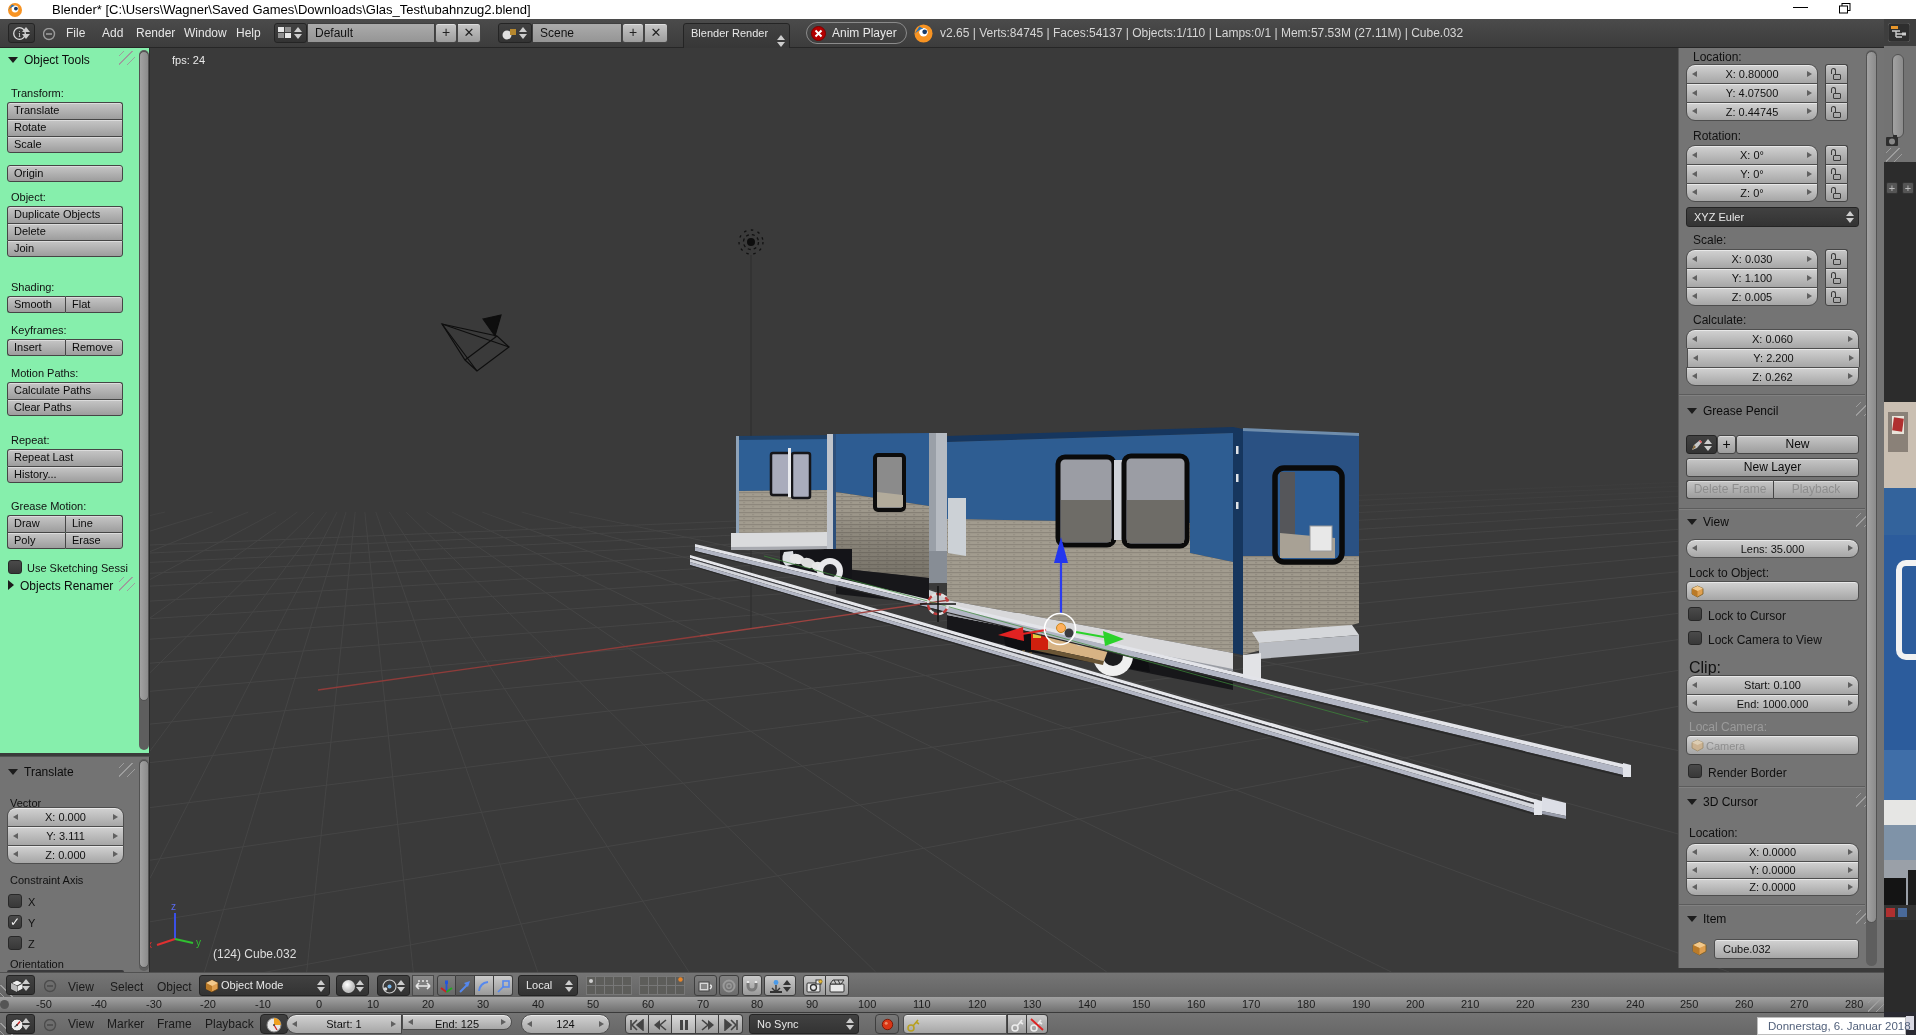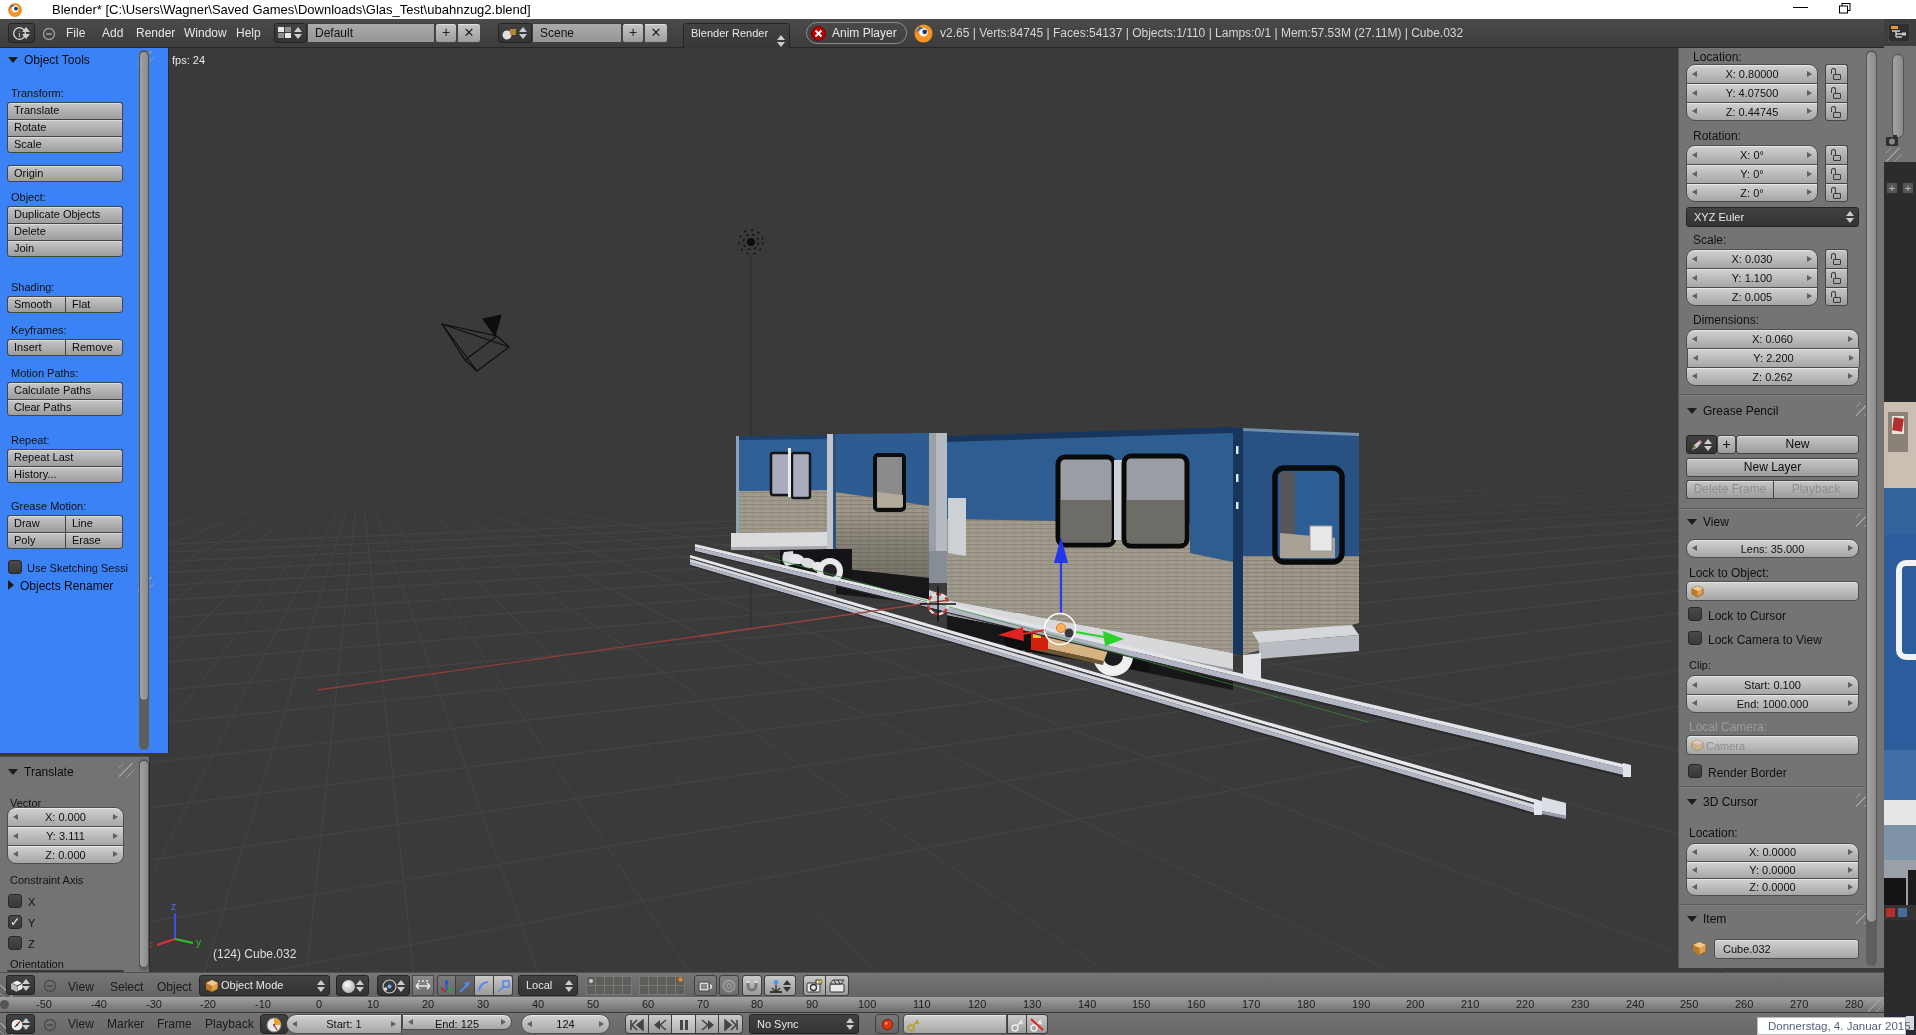--- a/index.html
+++ b/index.html
@@ -27,21 +27,21 @@
 .lbl{position:absolute;color:#111;font-size:11px;white-space:nowrap}
 .glbl{position:absolute;color:#9b9b9b;font-size:11px;white-space:nowrap}
 .phead{position:absolute;color:#0c0c0c;font-size:12px;white-space:nowrap}
 .tri{display:inline-block;width:0;height:0;border-left:5px solid transparent;border-right:5px solid transparent;border-top:6px solid #1c1c1c;margin-right:6px;vertical-align:1px}
 .trir{display:inline-block;width:0;height:0;border-top:5px solid transparent;border-bottom:5px solid transparent;border-left:6px solid #1c1c1c;margin-right:6px}
 .grip{position:absolute;width:16px;height:14px;background:
  repeating-linear-gradient(135deg,transparent 0 3px,#9d9d9d 3px 4px,transparent 4px 6px)}
 .sep{position:absolute;height:2px;border-top:1px solid #5c5c5c;border-bottom:1px solid #818181}
 .sb{position:absolute;background:#5e5e5e;border-radius:6px}
 .sbt{position:absolute;background:linear-gradient(90deg,#a2a2a2,#8b8b8b);border:1px solid #525252;border-radius:6px}
-#toolshelf{position:absolute;left:0;top:48px;width:169px;height:705px;background:#3b82f6;border-right:1px solid #2c2c2c}
+#toolshelf{position:absolute;left:0;top:48px;width:150px;height:705px;background:#86efac;border-right:1px solid #2c2c2c}
 #redo{position:absolute;left:0;top:756px;width:150px;height:216px;background:#737373;border-top:1px solid #505050;border-right:1px solid #2c2c2c}
 #npanel{position:absolute;left:1678px;top:48px;width:206px;height:920px;background:#747474;border-left:1px solid #565656}
 #vhdr{position:absolute;left:0;top:972px;width:1884px;height:25px;background:linear-gradient(#757575,#646464);border-top:1px solid #515151;color:#161616;font-size:12px}
 #ruler{position:absolute;left:0;top:997px;width:1884px;height:16px;background:linear-gradient(#a2a2a2,#6f6f6f);border-bottom:1px solid #3a3a3a;color:#1c1c1c;font-size:11px}
 #tlhdr{position:absolute;left:0;top:1013px;width:1884px;height:22px;background:linear-gradient(#747474,#676767);color:#161616;font-size:12px}
 #sliver{position:absolute;left:1884px;top:0;width:32px;height:1035px;background:#2b2b2b}
 .lk i{position:absolute;left:7px;top:9px;width:8px;height:6px;background:transparent;border:1.5px solid #3a3a3a;border-radius:1px}
 .lk u{position:absolute;left:5px;top:3px;width:5px;height:6px;border:1.6px solid #3a3a3a;border-bottom:none;border-radius:3px 3px 0 0}
 .pbtn{position:absolute;background:linear-gradient(#cacaca,#9a9a9a);border:1px solid #3e3e3e;text-align:center}
 </style></head><body>
@@ -433,21 +433,21 @@
       <u></u>
     </div>
  <div class="btn lk" style="left:146px;top:220px;width:23px;height:19px;border-radius:0;border-bottom:none">
       <i></i>
       <u></u>
     </div>
  <div class="btn lk" style="left:146px;top:239px;width:23px;height:19px;border-radius:0 0 3px 3px">
       <i></i>
       <u></u>
     </div>
- <div class="lbl" style="left:14px;top:265px;font-size:12px">Dimensions:</div>
+ <div class="lbl" style="left:14px;top:265px;font-size:12px">Calculate:</div>
  <div class="nf" style="left:7px;top:281px;width:173px;height:19px;line-height:18px;border-radius:9px 9px 0 0;border-bottom:none">X: 0.060<i class="la"></i><i class="ra"></i></div>
  <div class="nf" style="left:8px;top:300px;width:173px;height:19px;line-height:18px;border-radius:0;border-bottom:none">Y: 2.200<i class="la"></i><i class="ra"></i></div>
  <div class="nf" style="left:7px;top:319px;width:173px;height:19px;line-height:18px;border-radius:0 0 9px 9px">Z: 0.262<i class="la"></i><i class="ra"></i></div>
  <div class="sep" style="left:0px;top:346px;width:186px"></div>
  <div class="phead" style="left:8px;top:356px"><span class="tri"></span>Grease Pencil</div>
  <div class="grip" style="right:12px;top:354px"></div>
  <div class="dd" style="left:7px;top:387px;width:31px;height:19px"><svg width="13" height="13" style="margin-top:3px;margin-left:-4px">
         <path d="M2 11 L4 6 L10 1 L12 3 L7 9 Z" fill="#c8c8c8"></path>
         <path d="M10 1 L12 3 L11 4 L9 2Z" fill="#e05050"></path>
         <path d="M2 11 L4 6 L6 8 Z" fill="#8a6a3a"></path>
@@ -469,21 +469,21 @@
    <svg width="13" height="13" style="margin:3px 0 0 4px">
         <path d="M6.5 1 L12 3.5 L12 9 L6.5 12 L1 9 L1 3.5 Z" fill="#e0a050" stroke="#7a5a20" stroke-width="0.8"></path>
         <path d="M1 3.5 L6.5 6 L12 3.5 L6.5 1Z" fill="#f2c98c"></path>
         <path d="M6.5 6 L6.5 12 L1 9 L1 3.5Z" fill="#ba7a28"></path>
       </svg>
  </div>
  <div class="cb" style="left:9px;top:559px"></div>
     <div class="lbl" style="left:29px;top:561px;font-size:12px">Lock to Cursor</div>
  <div class="cb" style="left:9px;top:583px"></div>
     <div class="lbl" style="left:29px;top:585px;font-size:12px">Lock Camera to View</div>
- <div class="lbl" style="left:10px;top:611px;font-size:11px">Clip:</div>
+ <div class="lbl" style="left:10px;top:611px;font-size:16px">Clip:</div>
  <div class="nf" style="left:7px;top:627px;width:173px;height:19px;line-height:18px;border-radius:9px 9px 0 0;border-bottom:none">Start: 0.100<i class="la"></i><i class="ra"></i></div>
  <div class="nf" style="left:7px;top:646px;width:173px;height:19px;line-height:18px;border-radius:0 0 9px 9px">End: 1000.000<i class="la"></i><i class="ra"></i></div>
  <div class="glbl" style="left:10px;top:672px;font-size:12px">Local Camera:</div>
  <div class="nf" style="left:7px;top:687px;width:173px;height:20px;border-radius:4px;text-align:left;color:#8e8e8e;line-height:18px">
    <svg width="13" height="13" style="margin:3px 2px -2px 4px">
         <path d="M6.5 1 L12 3.5 L12 9 L6.5 12 L1 9 L1 3.5 Z" fill="#cbb291" stroke="#9a8a6a" stroke-width="0.8"></path>
         <path d="M1 3.5 L6.5 6 L12 3.5 L6.5 1Z" fill="#ddcdb2"></path>
       </svg>Camera
  </div>
  <div class="cb" style="left:9px;top:716px"></div>
@@ -795,14 +795,14 @@
  </div>
  <div class="abs" style="left:0;top:905px;width:32px;height:15px;background:#333">
    <div class="abs" style="left:2px;top:3px;width:9px;height:9px;background:#b03030"></div>
    <div class="abs" style="left:14px;top:3px;width:9px;height:9px;background:#4a6a9a"></div>
  </div>
  <div class="abs" style="left:0;top:1012px;width:32px;height:23px;background:#2a2a32">
    <div class="abs" style="left:22px;top:4px;width:8px;height:14px;background:#d8d8e2"></div>
  </div>
 </div>
 <div class="abs" style="left:1757px;top:1017px;width:149px;height:18px;background:#fff;border:1px solid #bdbdbd">
- <span style="position:absolute;left:10px;top:2px;font-size:11.5px;color:#53627c;white-space:nowrap">Donnerstag, 4. Januar 2015</span>
+ <span style="position:absolute;left:10px;top:2px;font-size:11.5px;color:#53627c;white-space:nowrap">Donnerstag, 6. Januar 2018</span>
 </div>
 
 </body></html>

